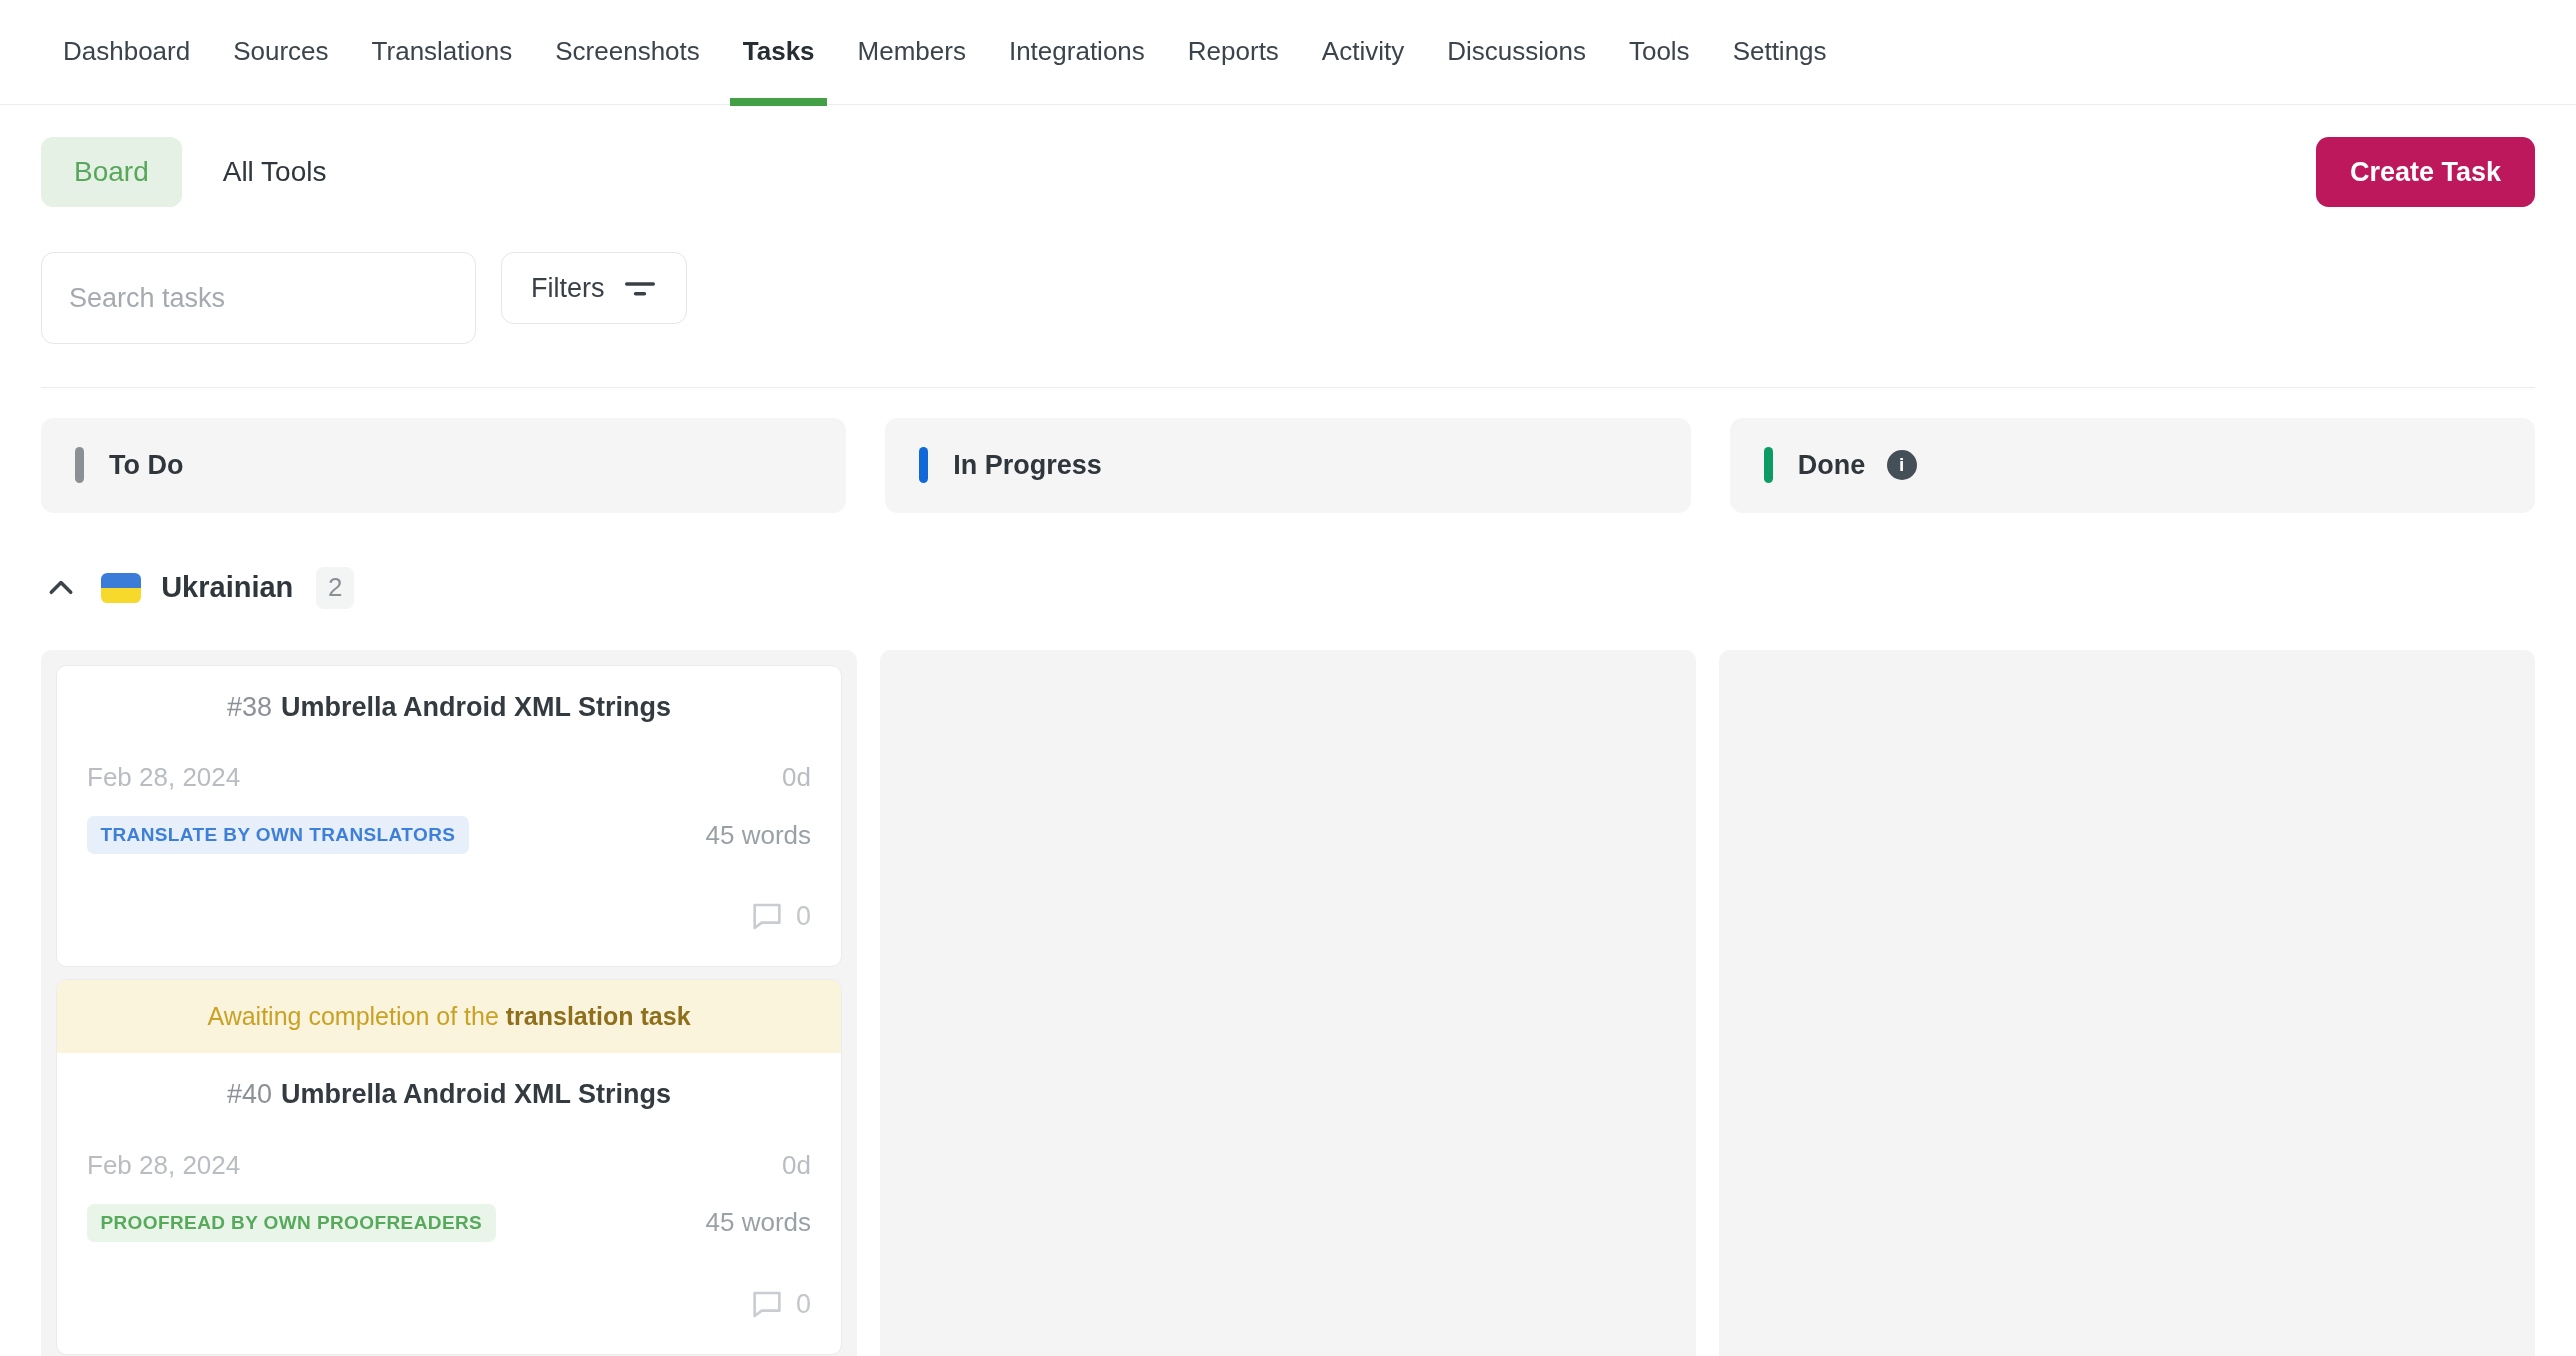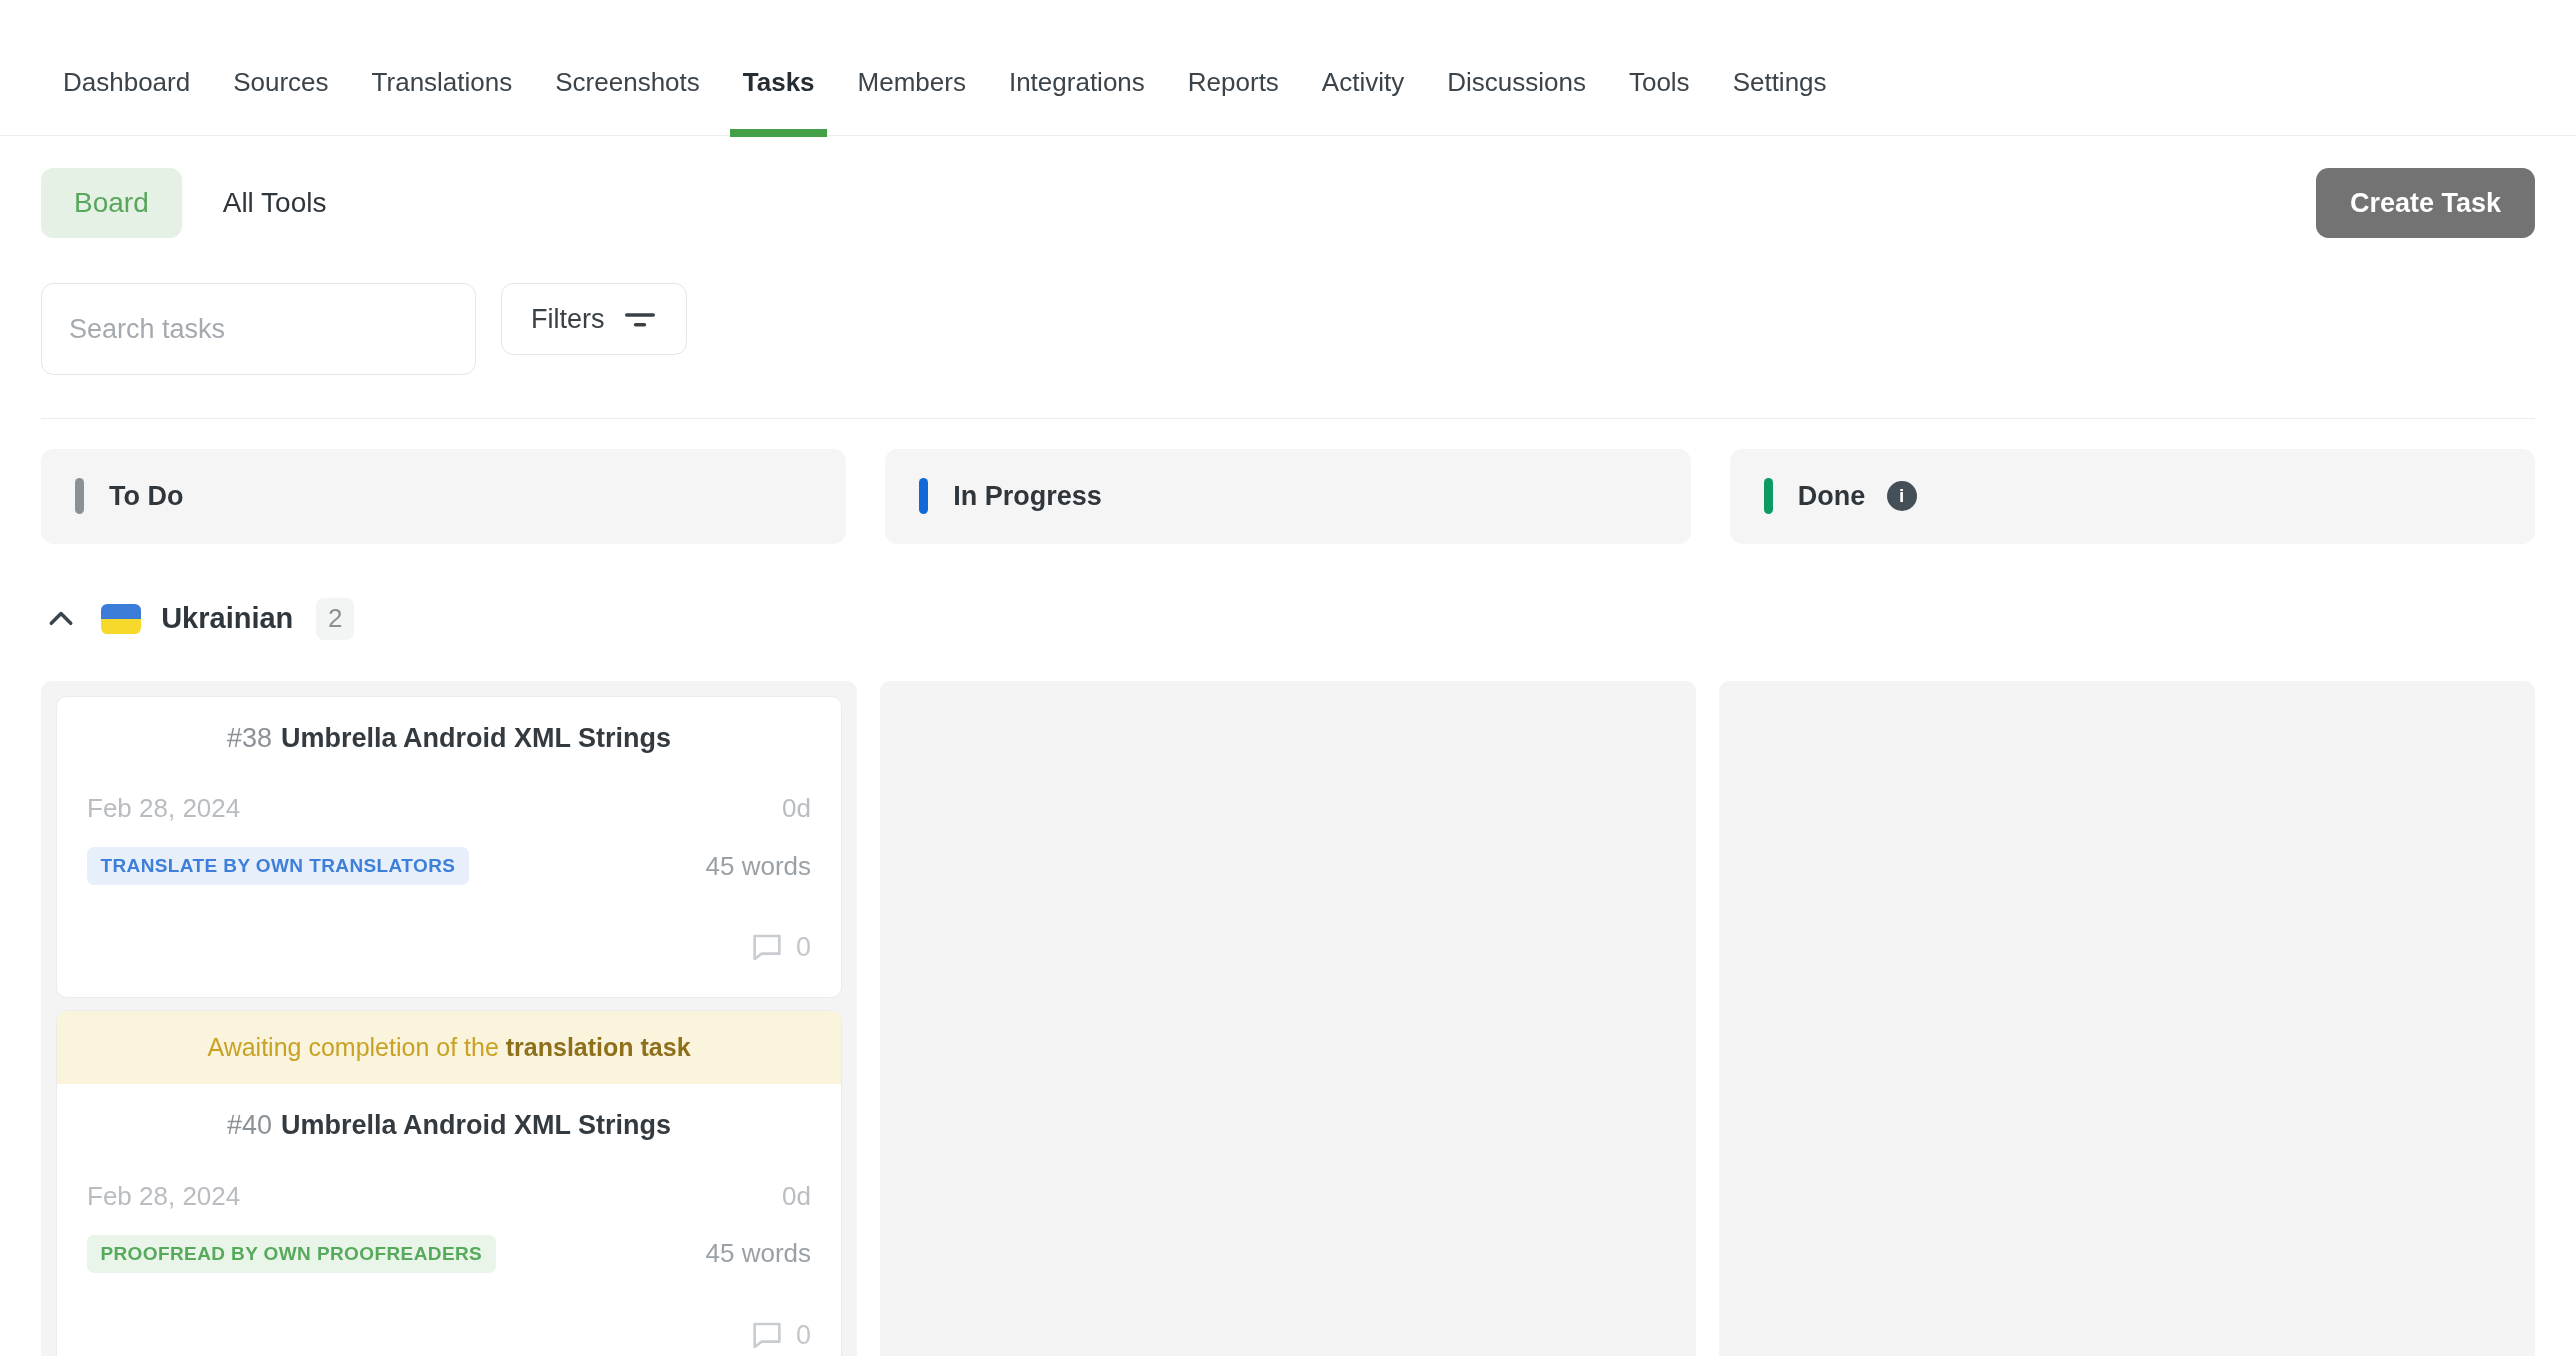--- a/index.html
+++ b/index.html
@@ -7,21 +7,21 @@
   body {
     width:2576px; height:1357px;
     font-family:"Liberation Sans", sans-serif;
     color:#2f363c;
     overflow:hidden;
   }
 
   
   .nav {
     display:flex; align-items:flex-end; gap:43px;
-    height:136px; padding-left:63px;
+    height:105px; padding-left:63px;
     border-bottom:1.8px solid #ececec;
   }
   .nav-item {
     position:relative;
     font-size:26px; font-weight:500; color:#3c444b;
     padding-bottom:38px; line-height:1.1;
     cursor:pointer; white-space:nowrap;
   }
   .nav-item.active { font-weight:700; color:#262d33; }
   .nav-item.active::after {
@@ -37,21 +37,21 @@
   .pill-tab {
     background:#e4f1e4; color:#58a75c;
     font-size:28px; font-weight:500; font-family:inherit;
     padding:19px 33px; border-radius:12px; border:none; cursor:pointer;
   }
   .plain-tab {
     background:none; border:none; cursor:pointer; font-family:inherit;
     font-size:28px; font-weight:500; color:#2f363c;
   }
   .create-btn {
-    background:#737373; color:#ffffff;
+    background:#be185d; color:#ffffff;
     font-size:27px; font-weight:700; font-family:inherit;
     padding:19.7px 34px; border-radius:12.5px; border:none; cursor:pointer;
   }
 
   
   .row2 { margin-top:45px; display:flex; gap:25px; }
   .search-input {
     width:435px; height:92px;
     border:1.8px solid #e4e6e8; border-radius:12.5px;
     font-size:27px; font-family:inherit; color:#333a40;

